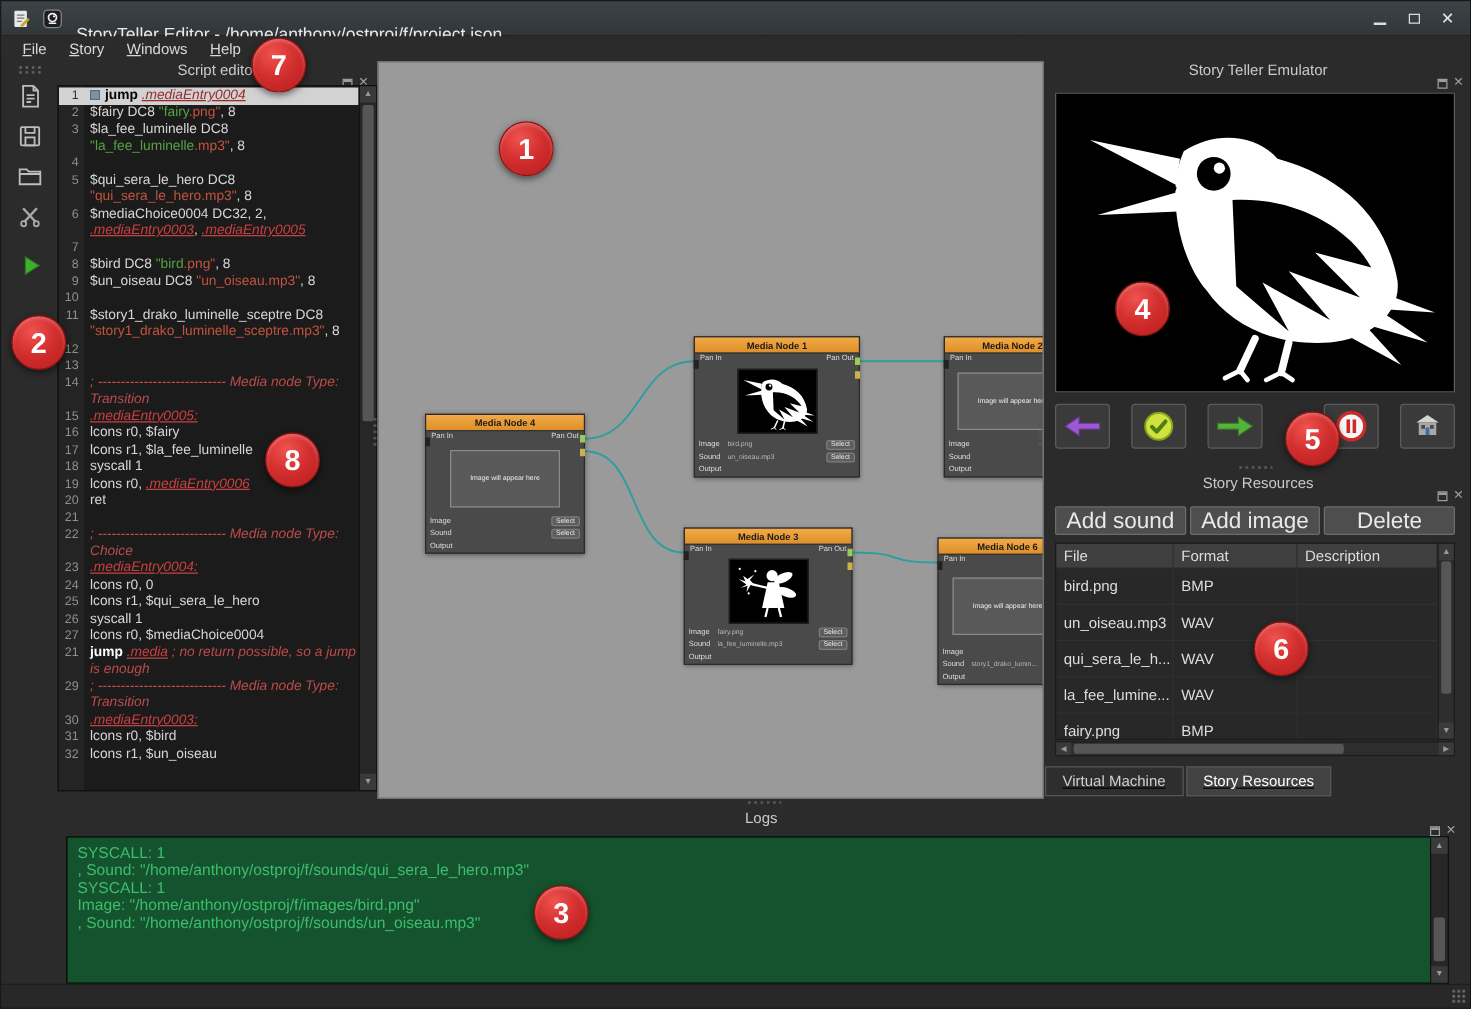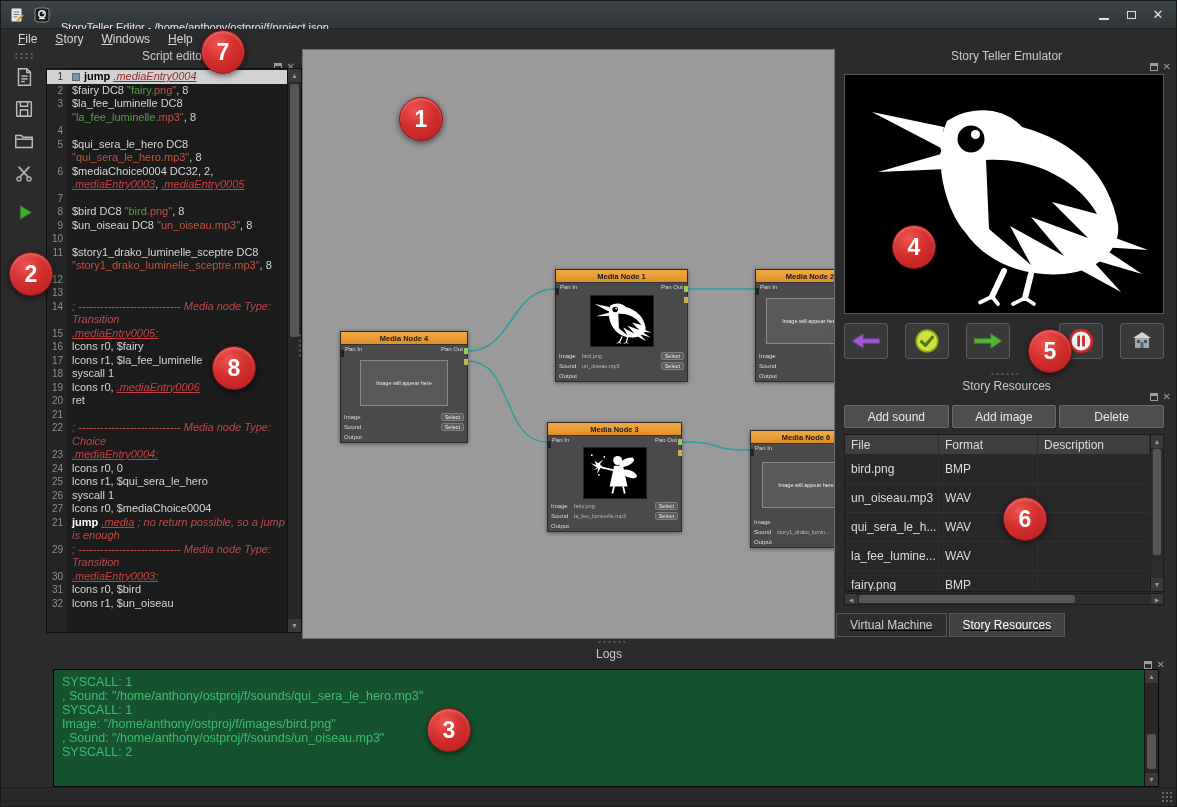--- a/index.html
+++ b/index.html
@@ -2,21 +2,21 @@
 <html><head>
 <meta charset="utf-8">
 <style>
   html,body{margin:0;padding:0;background:#1e1e1e;font-family:"Liberation Sans","DejaVu Sans",sans-serif;}
   *{box-sizing:border-box;}
   .app{position:relative;width:1177px;height:807px;background:#2b2b2b;overflow:hidden;border:1px solid #181818;}
 
   
   .titlebar{position:absolute;left:0;top:0;width:100%;height:28px;background:linear-gradient(#3d4447,#30363a);display:flex;align-items:center;padding:0 6px;border-bottom:1px solid #222;}
   .ticon{width:20px;height:20px;margin-right:5px;display:flex;align-items:center;justify-content:center;flex:none;}
-  .wtitle{color:#e9e9e9;font-size:11px;margin-left:4px;flex:1;white-space:nowrap;overflow:hidden;margin-top:24px;}
+  .wtitle{color:#e9e9e9;font-size:14px;margin-left:4px;flex:1;white-space:nowrap;overflow:hidden;margin-top:24px;}
   .winbtns{display:flex;gap:3px;flex:none;}
   .winbtn{width:24px;height:20px;display:flex;align-items:center;justify-content:center;color:#e4e4e4;}
   .wg-min{width:10px;height:2px;background:#ddd;margin-top:9px;}
   .wg-max{width:9px;height:8px;border:1.6px solid #ddd;}
   .wg-close{font-size:13px;font-weight:bold;line-height:1;}
 
   
   .menubar{position:absolute;left:0;top:28px;width:100%;height:20px;display:flex;align-items:center;padding-left:8px;background:#2b2b2b;}
   .menu-item{color:#d8d8d8;font-size:12px;padding:1px 9px;}
 
@@ -69,21 +69,21 @@
   .vgrip{position:absolute;width:4px;height:26px;background-image:radial-gradient(circle,#555 1px,transparent 1.3px);background-size:4px 5px;}
   .hgrip{position:absolute;width:28px;height:4px;background-image:radial-gradient(circle,#555 1px,transparent 1.3px);background-size:5px 4px;}
 
   
   .emulator{position:absolute;left:843px;top:73px;width:320px;height:240px;background:#000;border:1px solid #5a5a5a;display:flex;align-items:center;justify-content:center;}
   .emulator svg{width:300px;height:225px;}
   .embtns{position:absolute;left:843px;top:321px;width:320px;height:38px;display:flex;gap:17px;align-items:center;}
   .embtn{width:44px;height:36px;background:#3a3a3a;border:1px solid #5c5c5c;border-radius:3px;display:flex;align-items:center;justify-content:center;flex:none;}
   .embtn.pause{margin-left:auto;}
   .resbtns{position:absolute;left:843px;top:404px;width:320px;display:flex;gap:3px;}
-  .resbtn{flex:1;height:23px;background:#4e4e4e;border:1px solid #6c6c6c;border-radius:2px;color:#e9e9e9;font-size:12px;display:flex;align-items:center;justify-content:center;}
+  .resbtn{flex:1;height:23px;background:#4e4e4e;border:1px solid #6c6c6c;border-radius:2px;color:#e9e9e9;font-size:18px;display:flex;align-items:center;justify-content:center;}
   .restable{position:absolute;left:843px;top:433px;width:320px;height:158px;background:#262626;border:1px solid #1b1b1b;overflow:hidden;display:flex;}
   .tmain{flex:1;min-width:0;}
   .thead{display:flex;height:20px;background:#3f3f3f;border-bottom:1px solid #2a2a2a;}
   .th{font-size:12px;color:#ddd;display:flex;align-items:center;padding-left:6px;border-right:1px solid #2f2f2f;}
   .c0{width:94px;flex:none;} .c1{width:99px;flex:none;} .c2{flex:1;}
   .trow{display:flex;height:29px;border-bottom:1px solid #313131;background:#282828;}
   .td{font-size:12px;color:#ddd;display:flex;align-items:center;padding-left:6px;border-right:1px solid #2f2f2f;overflow:hidden;white-space:nowrap;}
   .tvscroll{flex:none;width:13px;background:#2d2d2d;border-left:1px solid #1c1c1c;position:relative;}
   .hscroll{position:absolute;left:843px;top:592px;width:320px;height:12px;background:#2d2d2d;border:1px solid #1c1c1c;display:flex;align-items:center;}
   .hs-btn{width:12px;height:10px;background:#3a3a3a;color:#999;font-size:6px;display:flex;align-items:center;justify-content:center;flex:none;}
@@ -648,21 +648,20 @@
       <span class="pi-close">✕</span>
     </span>
   </div>
   <div class="logbox">
     <div id="log-lines">
         <div class="logline">SYSCALL: 1</div>
         <div class="logline">, Sound: "/home/anthony/ostproj/f/sounds/qui_sera_le_hero.mp3"</div>
         <div class="logline">SYSCALL: 1</div>
         <div class="logline">Image: "/home/anthony/ostproj/f/images/bird.png"</div>
         <div class="logline">, Sound: "/home/anthony/ostproj/f/sounds/un_oiseau.mp3"</div>
-        <div class="logline">SYSCALL: 2</div>
       </div>
     <div class="vscroll">
       <div class="sb-btn sb-up">▲</div>
       <div class="sb-thumb" style="top:55%;height:30%"></div>
       <div class="sb-btn sb-down">▼</div>
     </div>
   </div>
 
   <div class="statusbar"></div>
 <div class="badge" style="left: 398px; top: 96px;">1</div>

